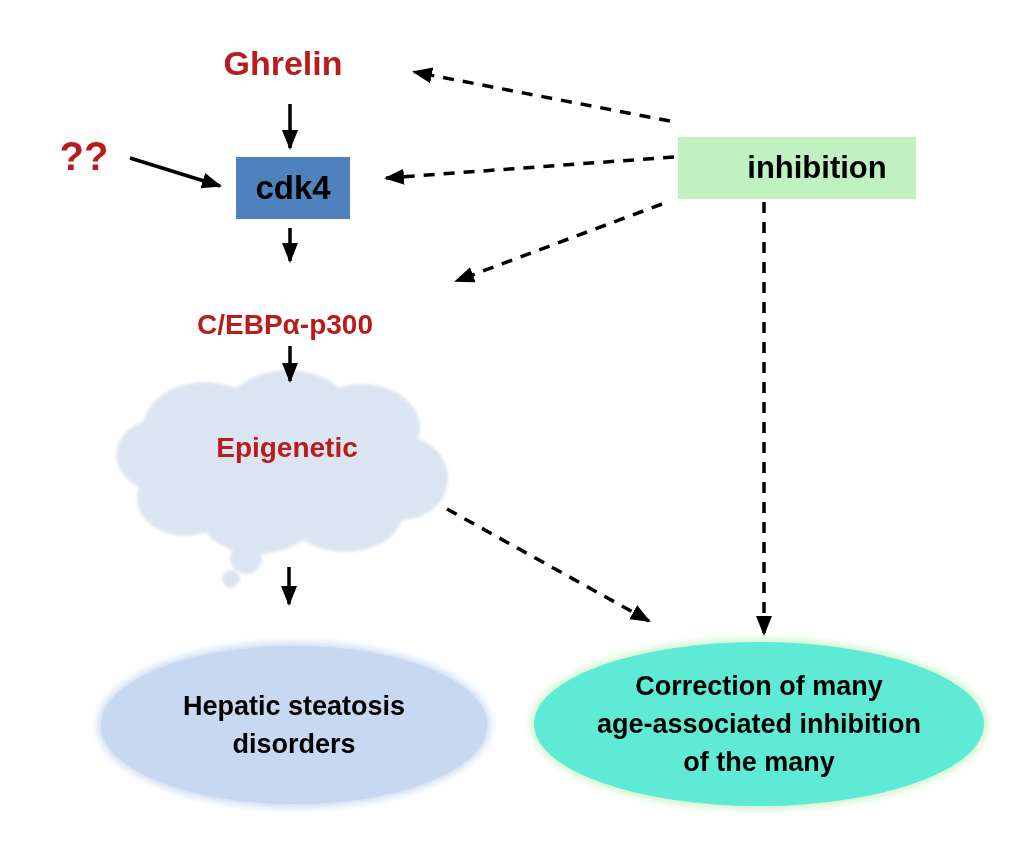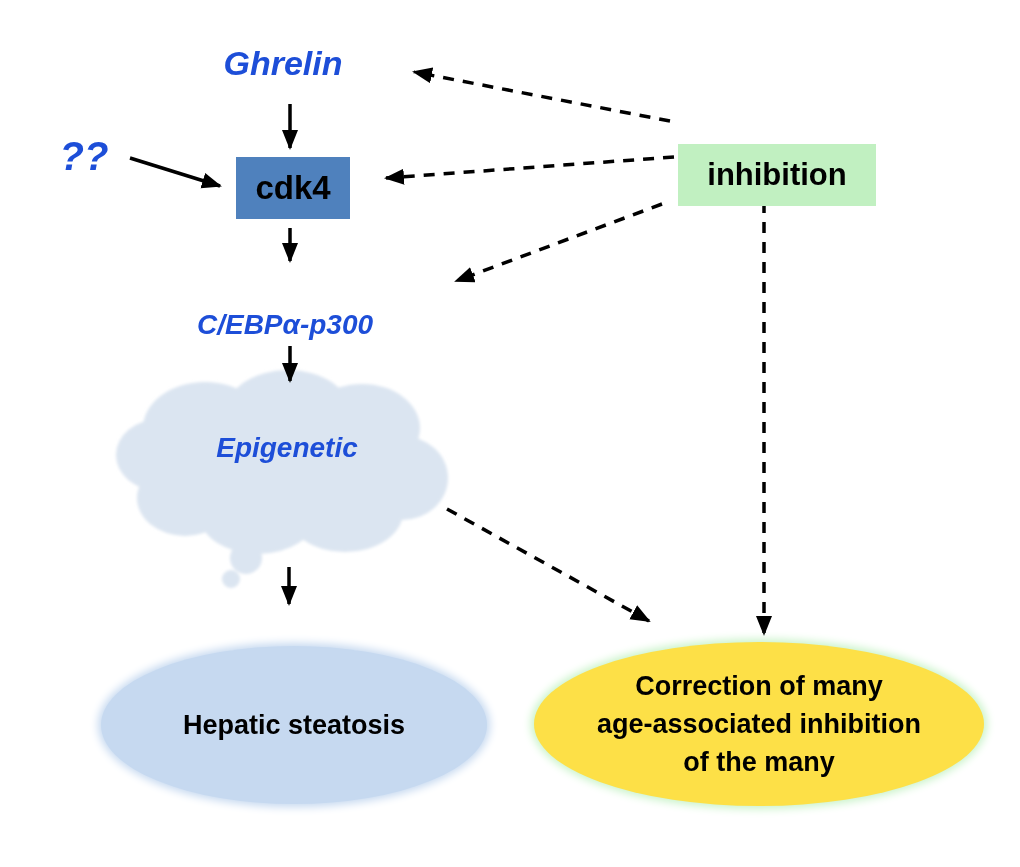--- a/index.html
+++ b/index.html
@@ -18,22 +18,21 @@
     overflow: hidden;
   }
   .layer {
     position: absolute;
     left: 0;
     top: 0;
   }
   .lbl {
     position: absolute;
     white-space: nowrap;
-    color: #1d4ed8;
-    font-style: italic;
+    color: #b91c1c;
   }
   .center-x { transform: translateX(-50%); }
 
   .ghrelin {
     left: 283px; top: 44px;
     font-size: 34px;
   }
   .qq {
     left: 84px; top: 134px;
     font-size: 40px;
@@ -55,25 +54,26 @@
     margin-top: 44px;
   }
   .epi {
     left: 287px; top: 429px;
     font-size: 28px;
     line-height: 38px;
     text-align: right;
   }
   .inhibition-box {
     position: absolute;
-    left: 678px; top: 144px;
+    left: 678px; top: 137px;
     width: 198px; height: 62px;
     background: #c1f0c1;
     display: flex; align-items: center; justify-content: center;
     font-size: 31px;
+    padding-left: 40px;
   }
   .oval {
     position: absolute;
     border-radius: 50%;
     display: flex;
     flex-direction: column;
     align-items: center;
     justify-content: center;
     text-align: center;
     font-size: 27px;
@@ -154,21 +154,22 @@
   <div class="lbl epi center-x">
     <div>Epigenetic</div>
   </div>
 
   <div class="inhibition-box" style="background: rgb(193, 240, 193);">
     <span>inhibition</span>
   </div>
 
   <div class="oval oval-blue" style="background: rgb(198, 217, 240);">
     <div>Hepatic steatosis</div>
+    <div>disorders</div>
   </div>
 
-  <div class="oval oval-green" style="background: #fde047;">
+  <div class="oval oval-green" style="background: #5eead4;">
     <div>Correction of many</div>
     <div>age-associated inhibition</div>
     <div>of the many</div>
   </div>
 
 </div>
 
 </body></html>

